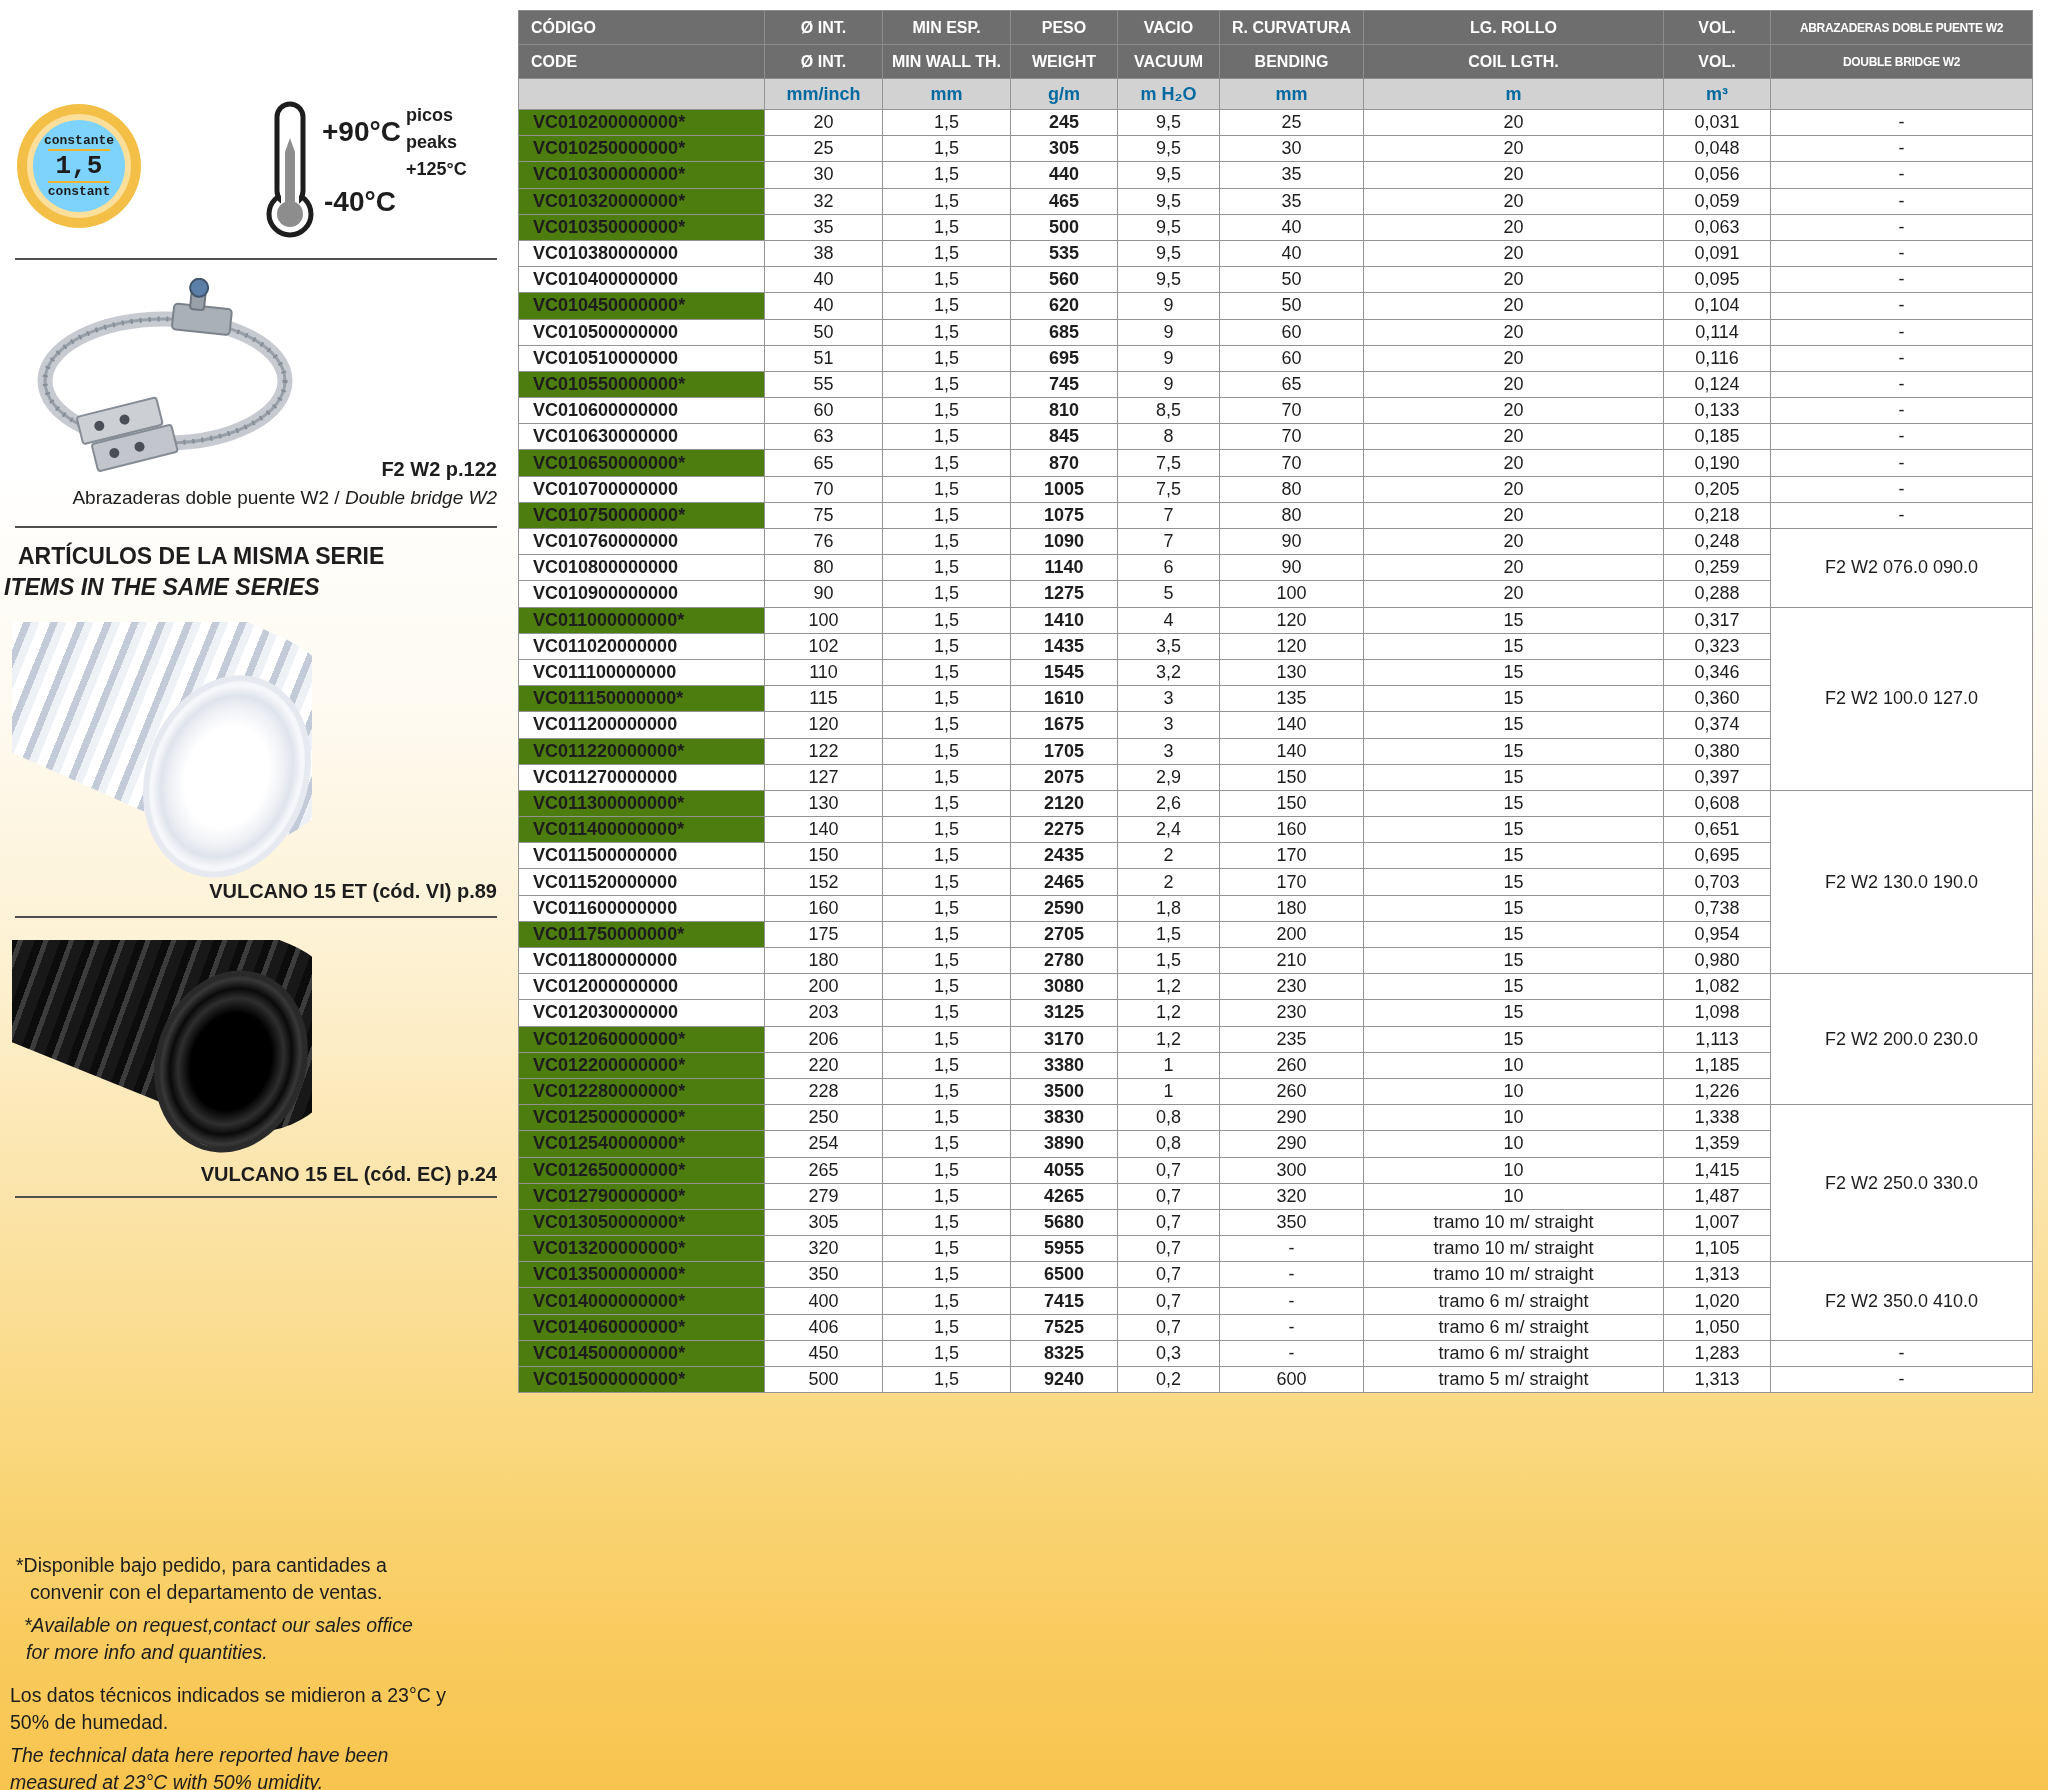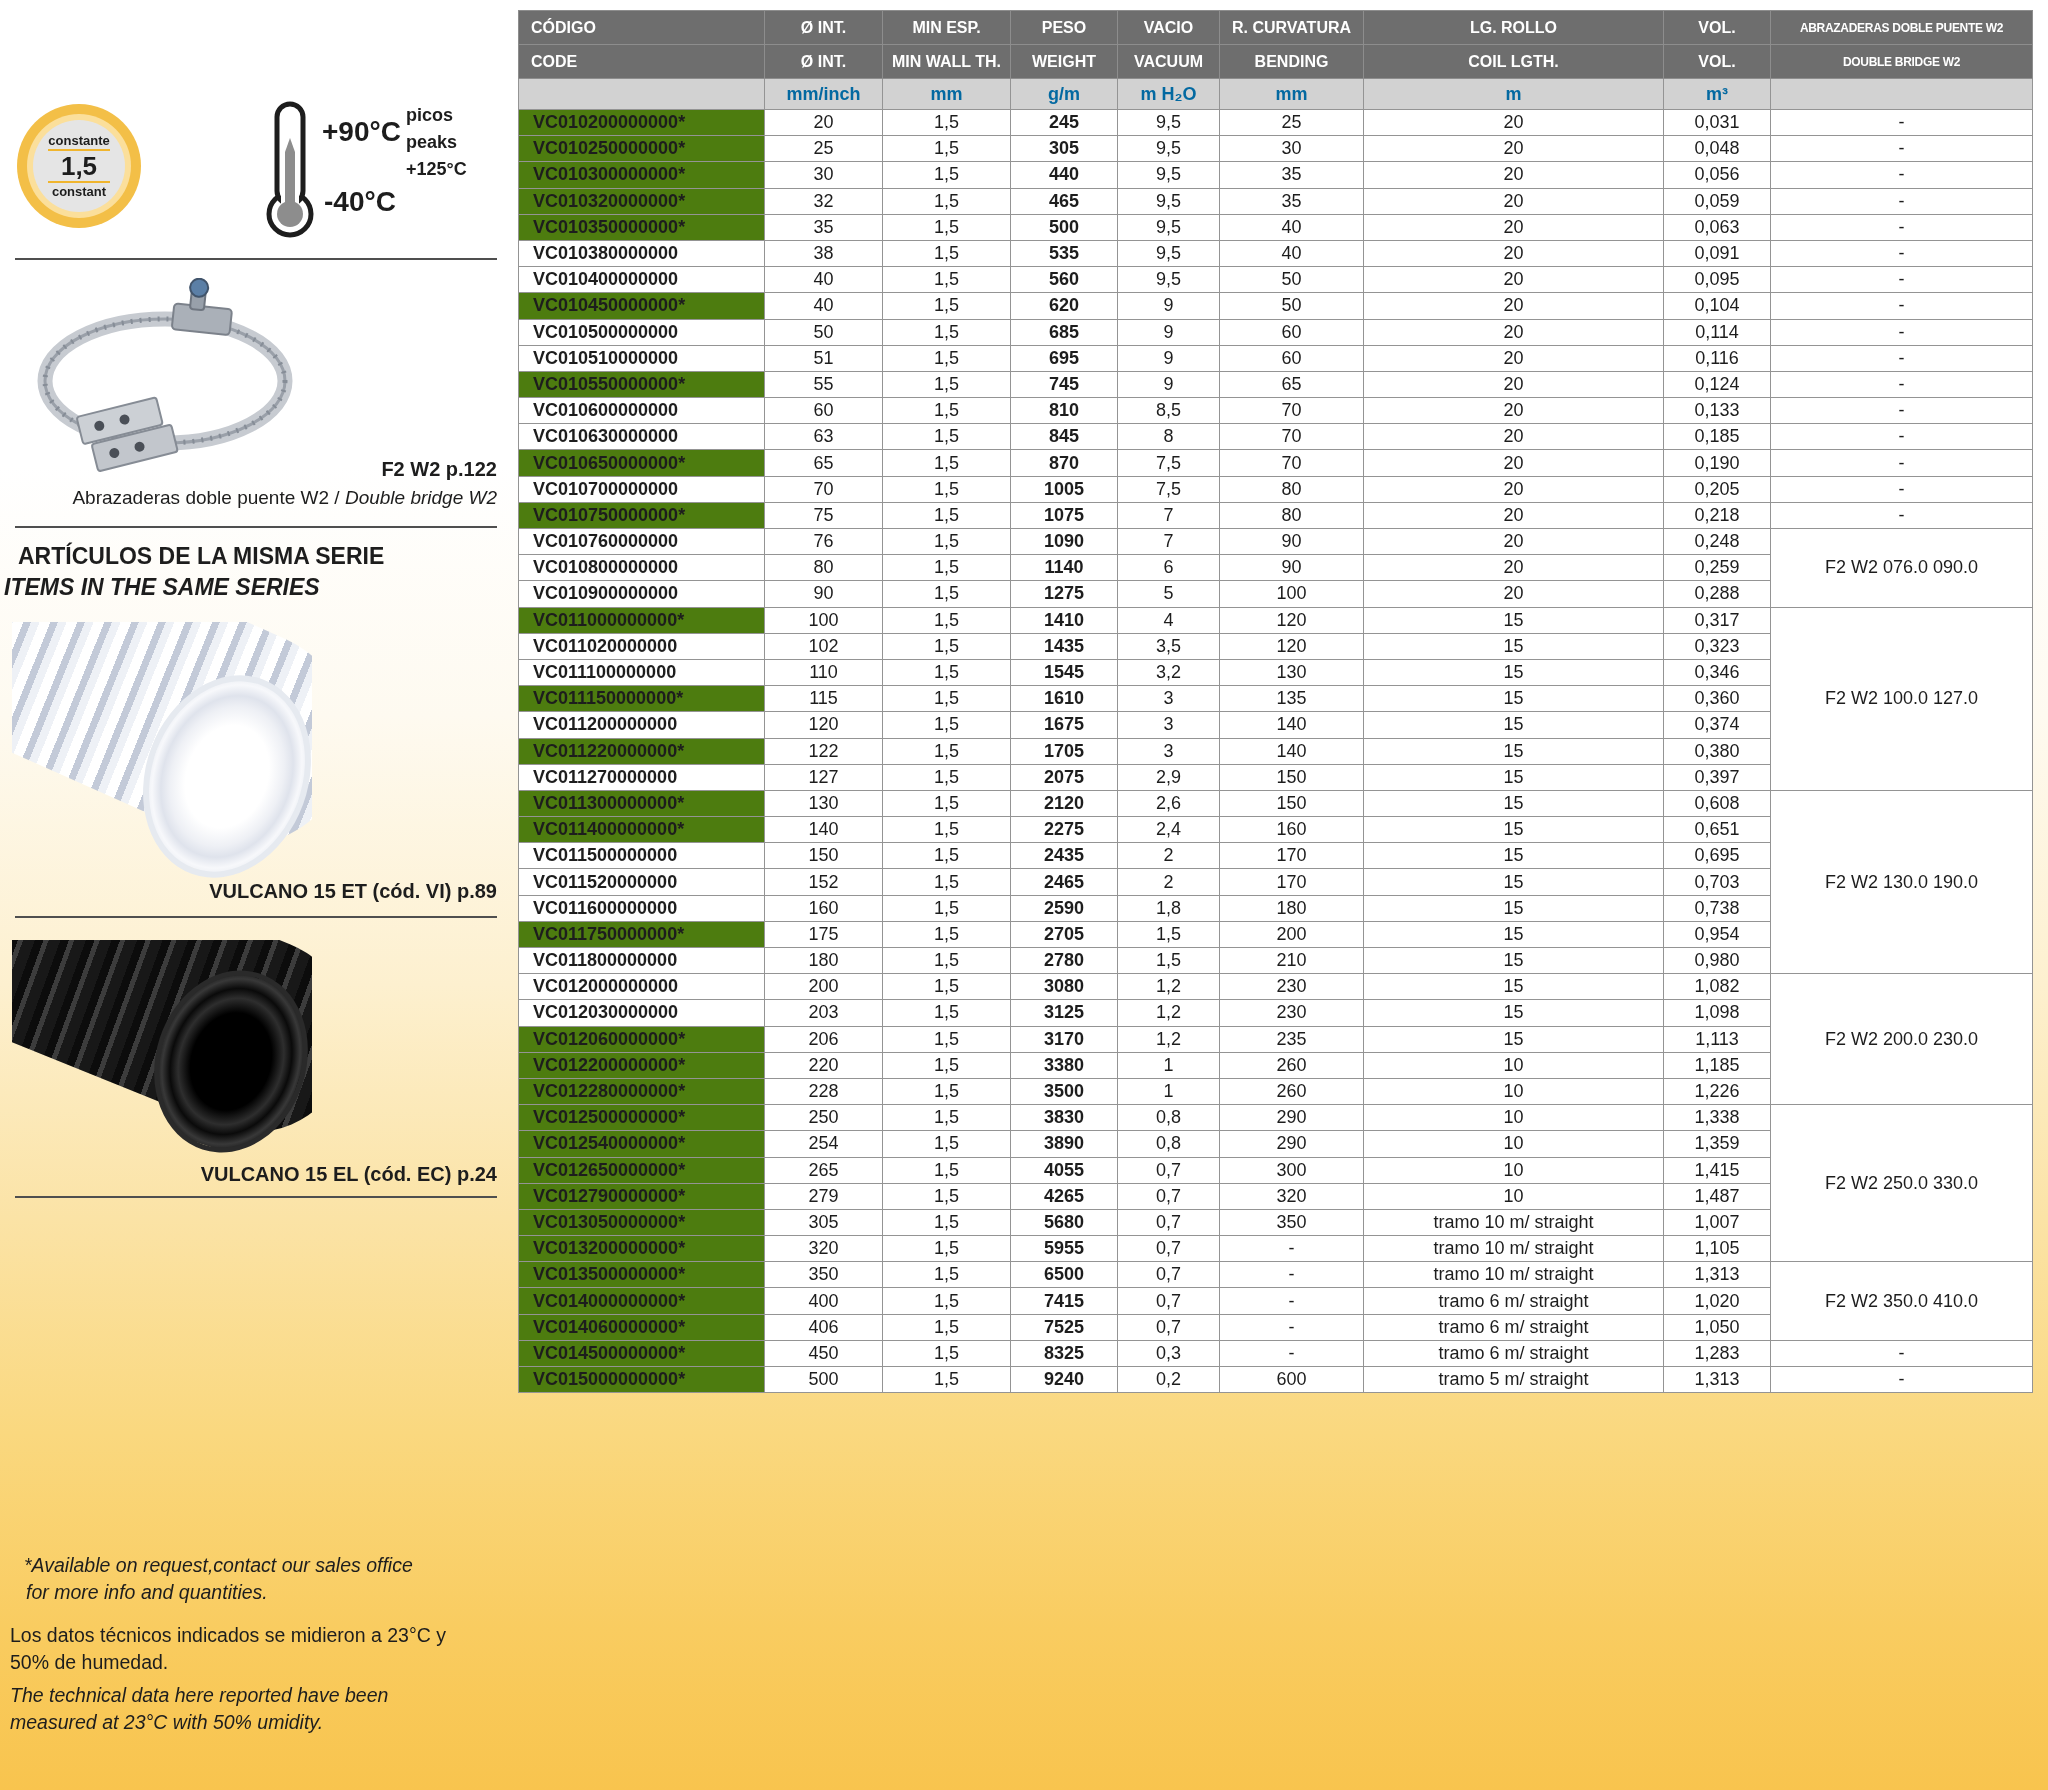--- a/index.html
+++ b/index.html
@@ -9,21 +9,21 @@
     background:linear-gradient(180deg,#ffffff 0%,#ffffff 26%,#fefaf0 40%,#fdf0cf 55%,#fbe3a6 68%,#fad87f 80%,#f9cc60 91%,#f8c44e 100%);
   }
   
   .sidebar{position:absolute;left:0;top:0;width:518px;height:1790px;}
   .title-bar{position:absolute;left:19px;top:10px;width:478px;height:66px;background:#6e6e6e;
     color:#fff;display:flex;align-items:center;justify-content:center;
     font-size:25px;font-weight:bold;letter-spacing:.5px;white-space:nowrap;}
   .badge{position:absolute;left:17px;top:104px;width:124px;height:124px;border-radius:50%;
     background:#f3bf47;display:flex;align-items:center;justify-content:center;}
   .badge-mid{width:104px;height:104px;border-radius:50%;background:#fbdf9b;display:flex;align-items:center;justify-content:center;}
-  .badge-inner{width:92px;height:92px;border-radius:50%;background:#e5e5e5;display:flex;flex-direction:column;align-items:center;justify-content:center;}
+  .badge-inner{width:92px;height:92px;border-radius:50%;background:#7dd3fc;display:flex;flex-direction:column;align-items:center;justify-content:center;font-family:Liberation Mono, monospace;}
   .badge-inner .s{font-size:13px;font-weight:bold;line-height:15px;}
   .badge-inner .v{font-size:26px;font-weight:bold;line-height:28px;}
   .badge-line{width:62px;height:2px;background:#f0b52e;margin:1px 0;}
   .thermo{position:absolute;left:262px;top:100px;}
   .temp-max{position:absolute;left:322px;top:116px;font-size:28px;font-weight:bold;}
   .temp-min{position:absolute;left:324px;top:186px;font-size:28px;font-weight:bold;}
   .peaks{position:absolute;left:406px;top:102px;font-size:18px;font-weight:bold;line-height:27px;}
   .sb-hr{position:absolute;left:15px;width:482px;height:0;border:none;border-top:2px solid #4f4f4f;margin:0;}
   .clamp{position:absolute;left:25px;top:278px;}
   .clamp-ref{position:absolute;right:21px;top:458px;font-size:20px;font-weight:bold;text-align:right;white-space:nowrap;}
@@ -140,20 +140,24 @@
   <hr class="sb-hr" style="top:916px">
 
   <div class="hose hose2">
     <div class="barrel"></div>
     <div class="cap"></div>
   </div>
   <div class="hose-label hose2-label">VULCANO 15 EL (cód. EC) p.24</div>
   <hr class="sb-hr" style="top:1196px">
 
   <div class="footnotes">
+    <p class="fn-p1">
+      <span>*Disponible bajo pedido, para cantidades a</span>
+      <span class="fn-l2">convenir con el departamento de ventas.</span>
+    </p>
     <p class="fn-p2 italic">
       <span>*Available on request,contact our sales office</span>
       <span class="fn-l2">for more info and quantities.</span>
     </p>
     <p class="fn-p3" style="margin-top:16px">
       <span>Los datos técnicos indicados se midieron a 23°C y</span>
       <span class="fn-l2">50% de humedad.</span>
     </p>
     <p class="fn-p4 italic">
       <span>The technical data here reported have been</span>

